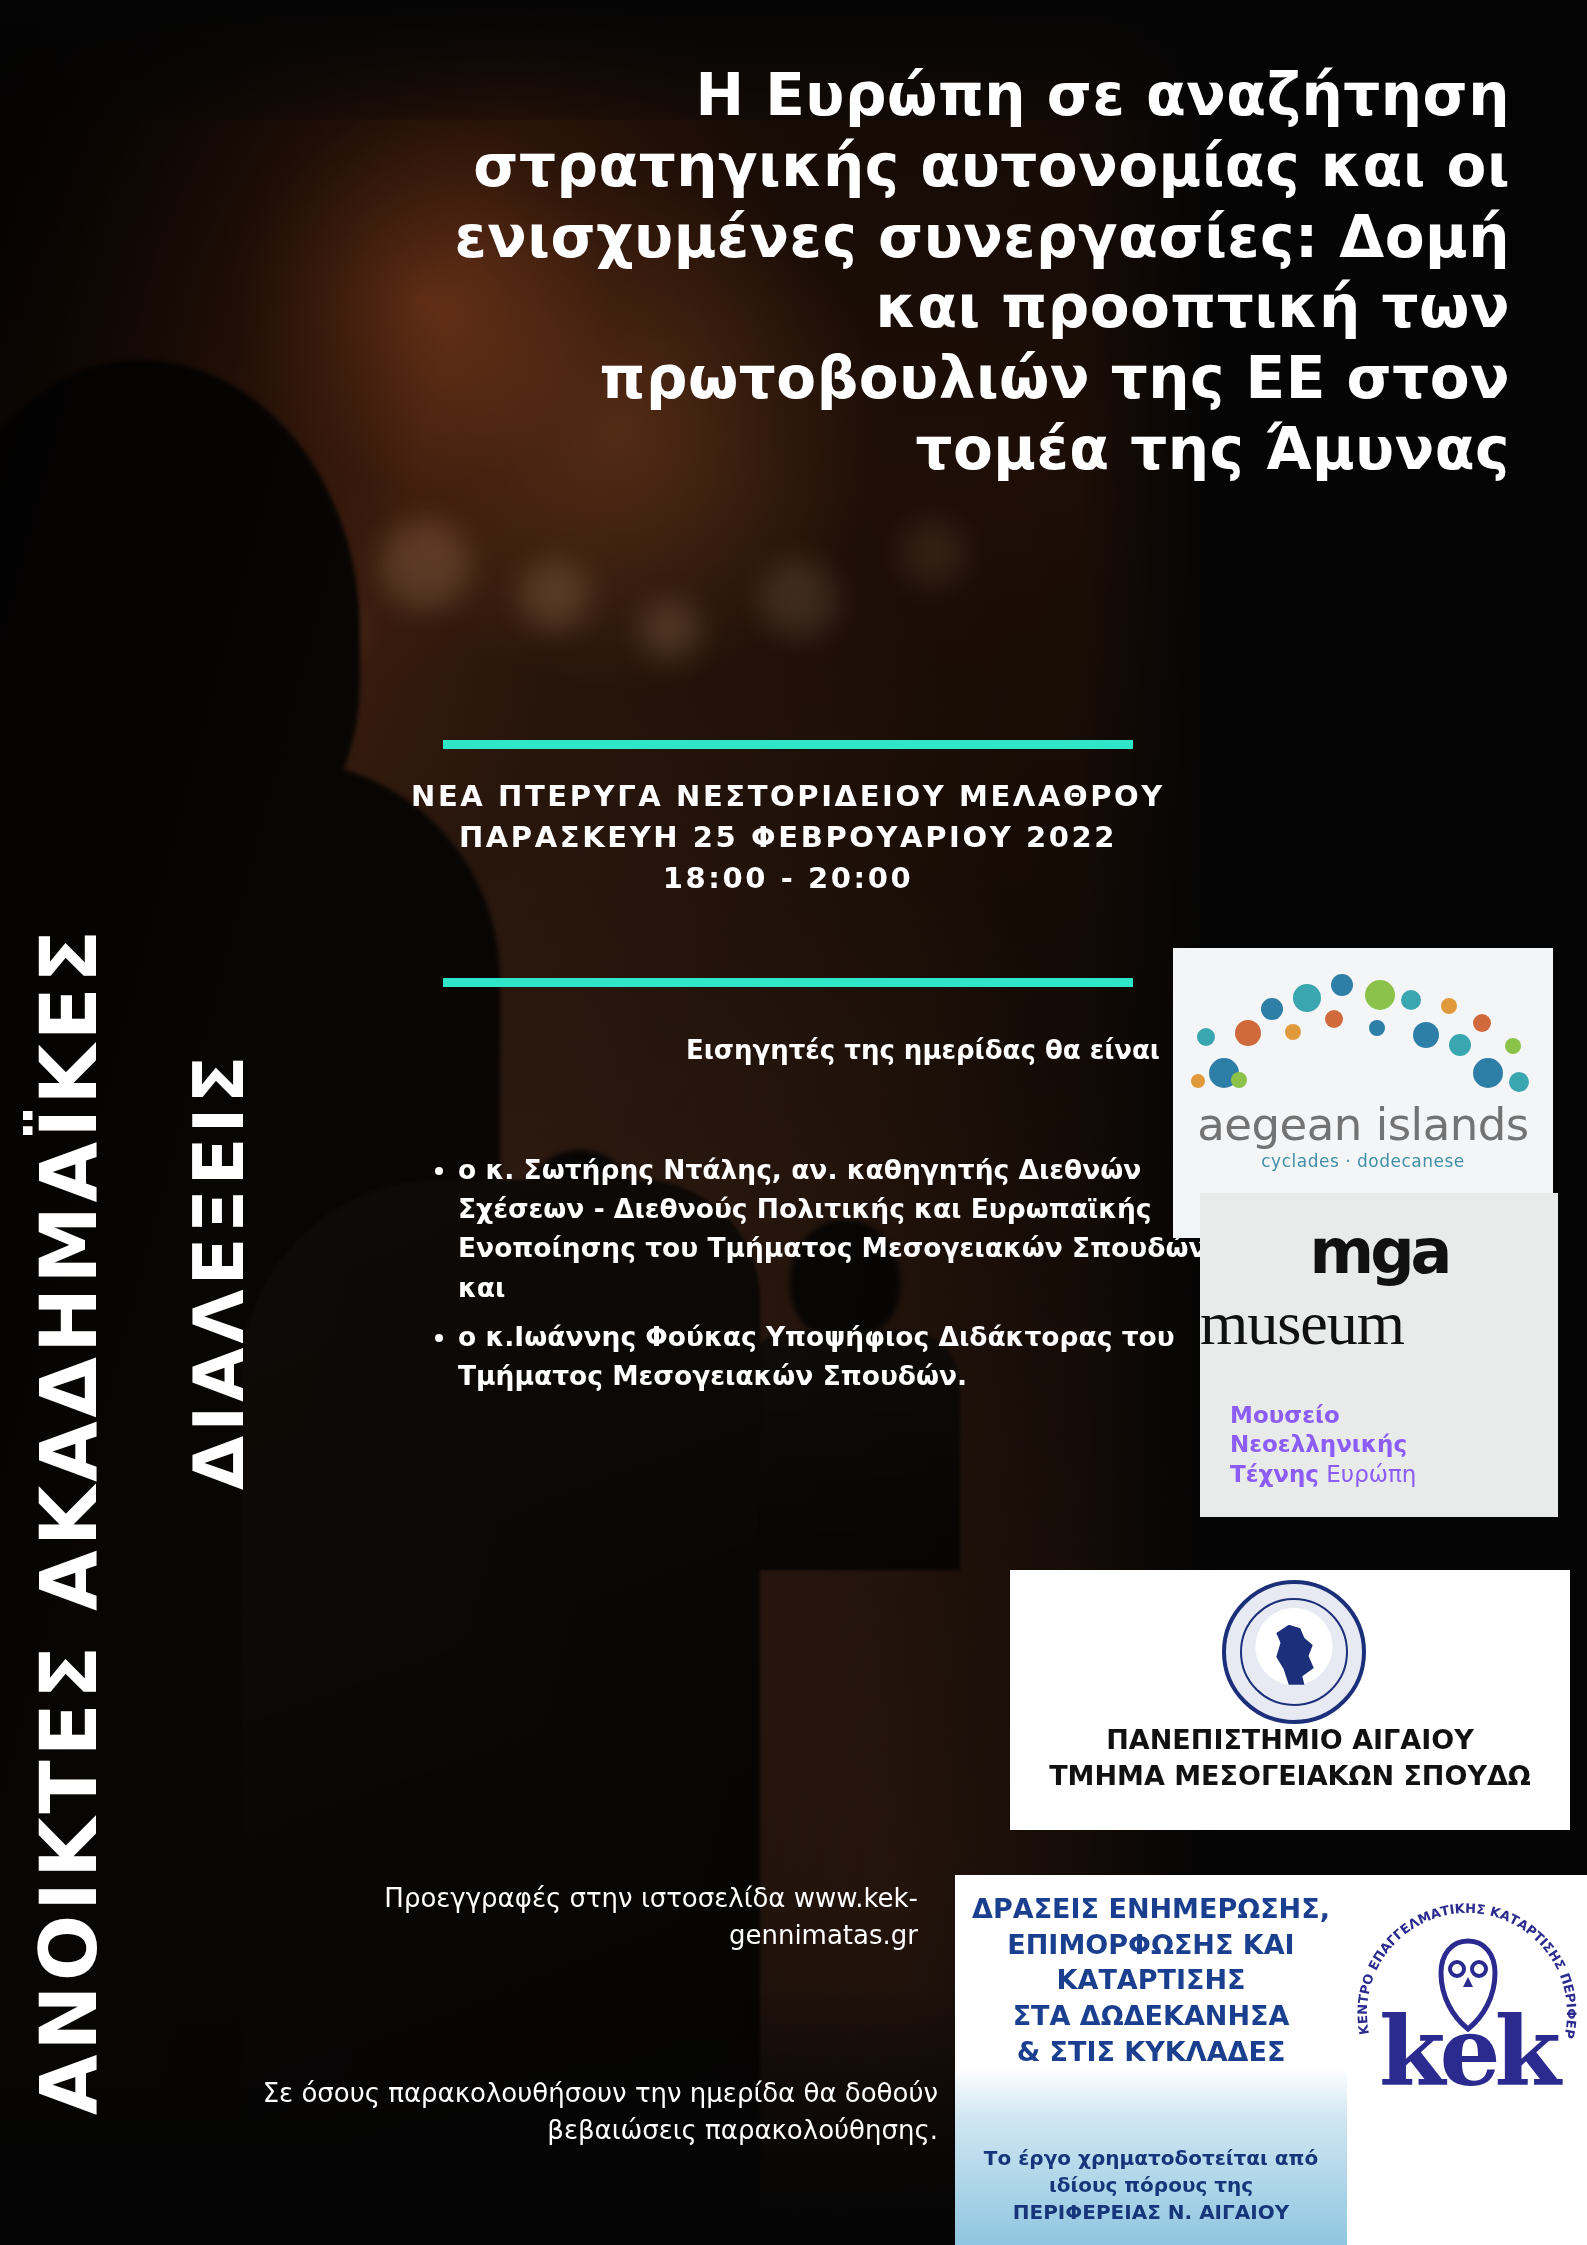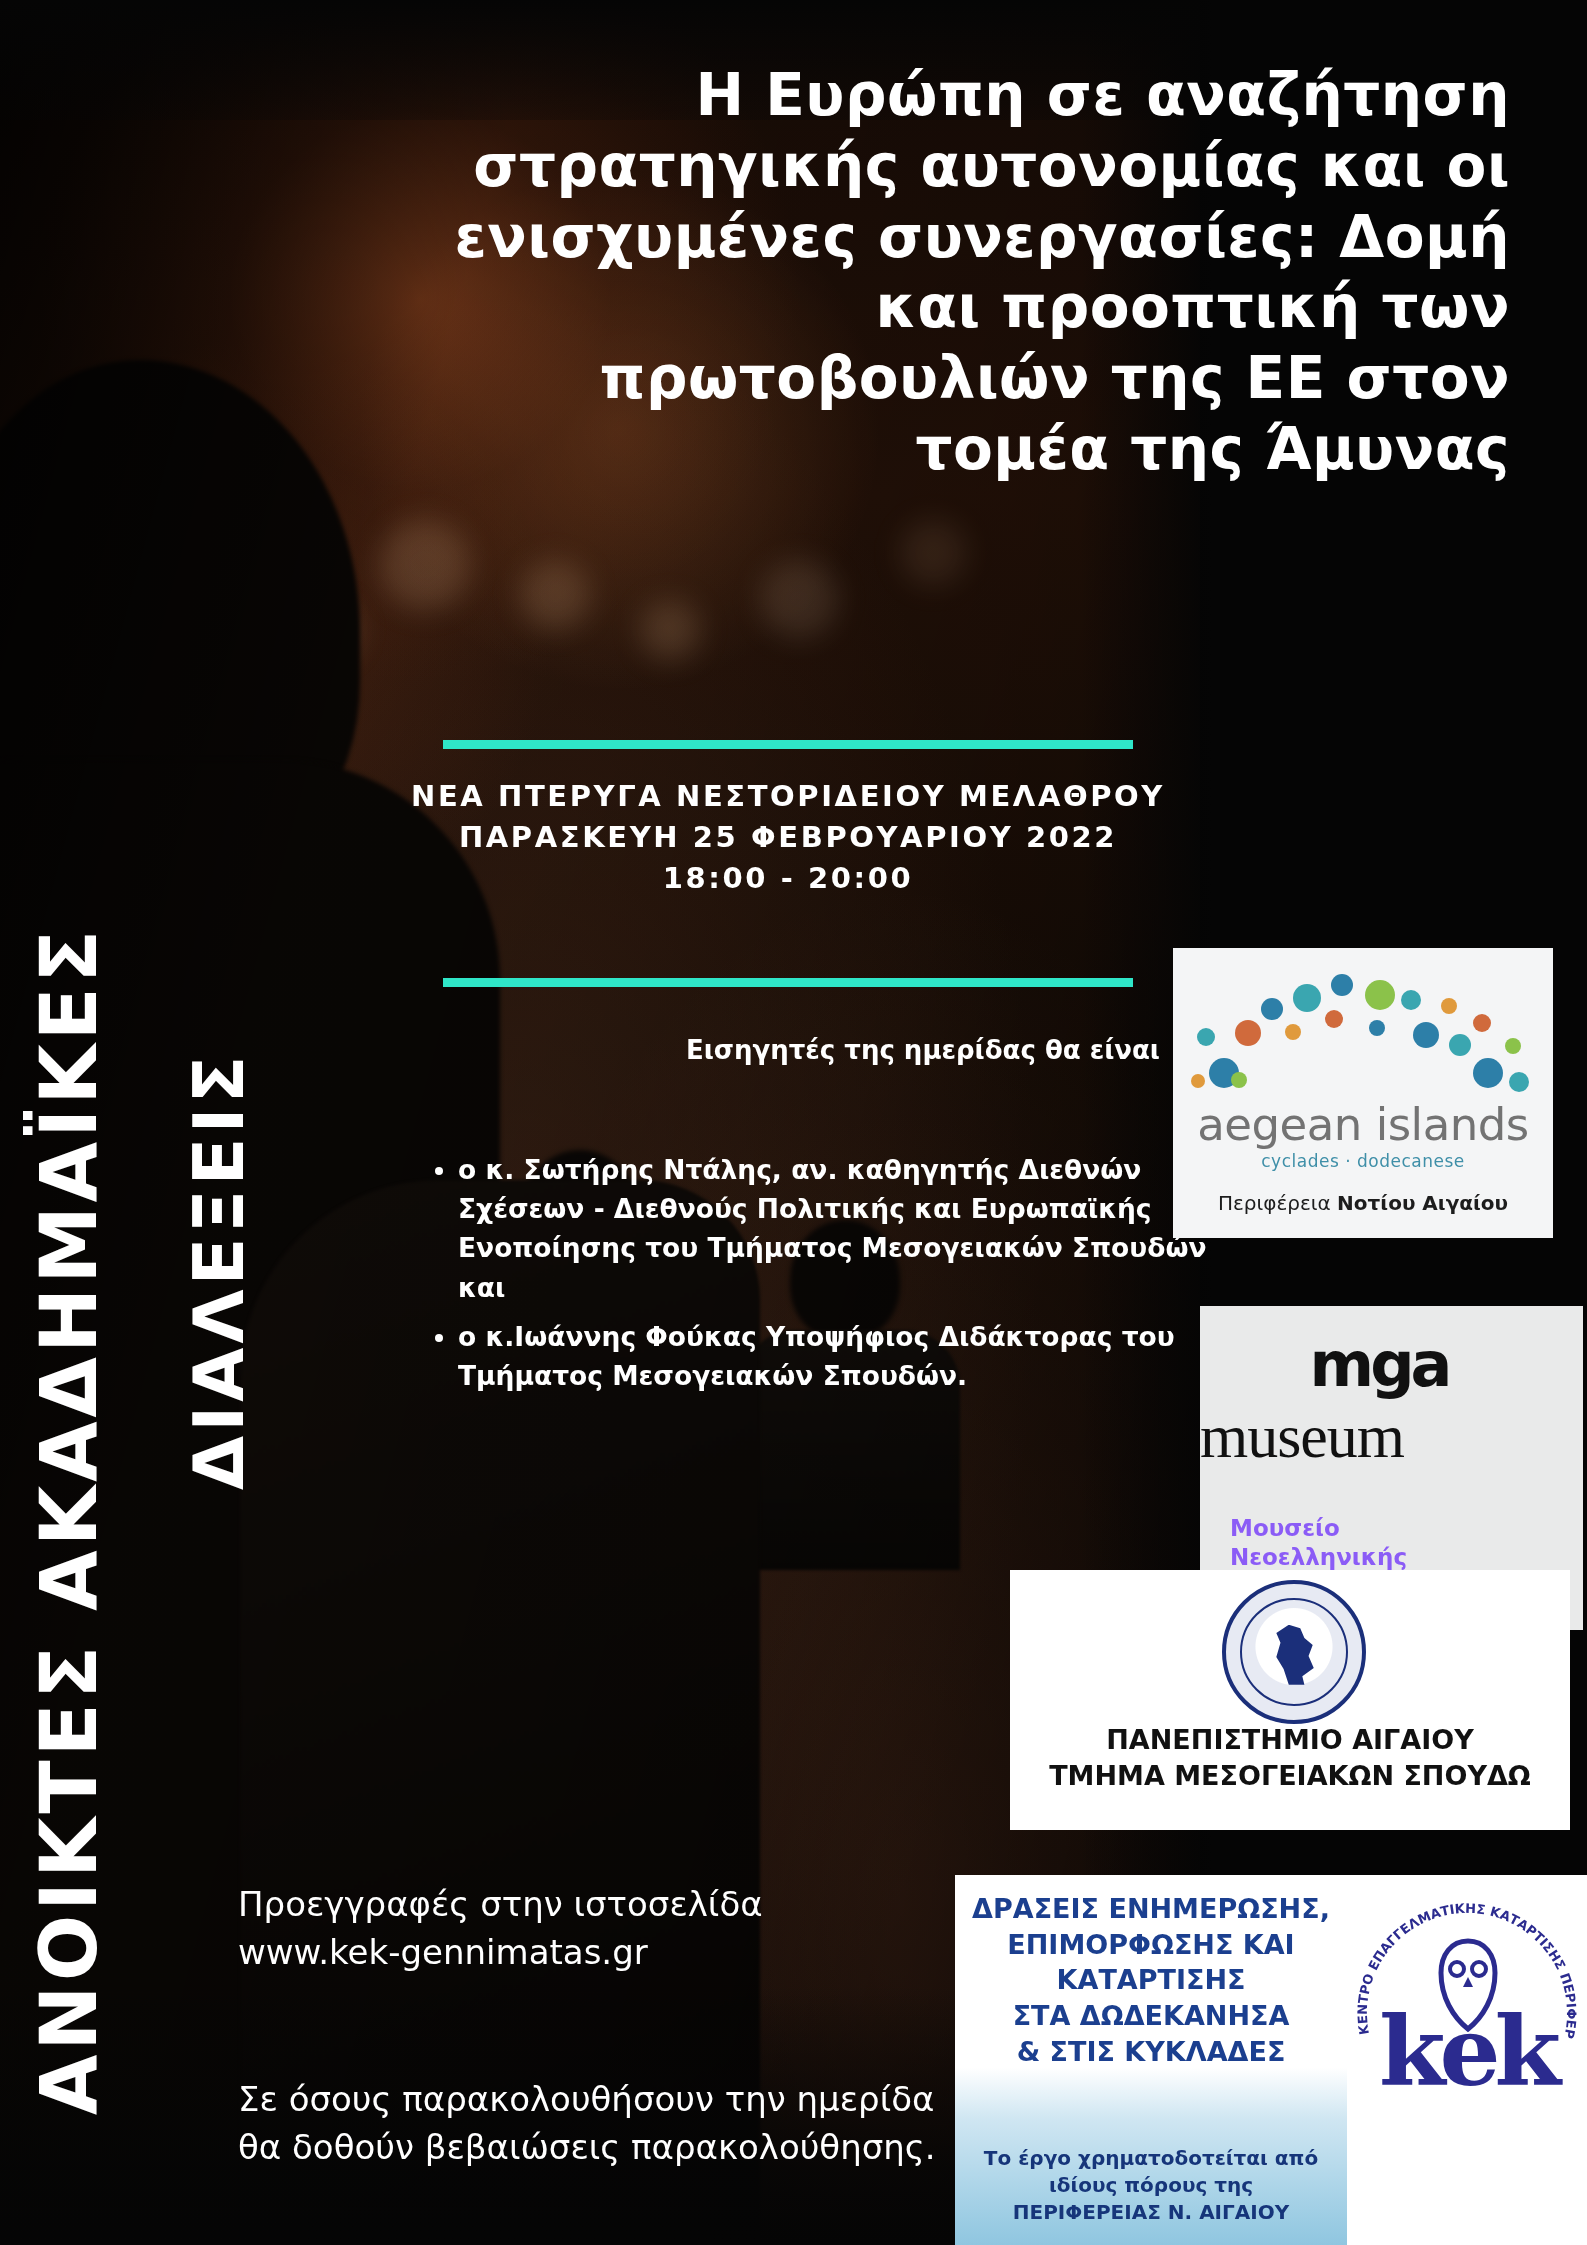--- a/index.html
+++ b/index.html
@@ -167,23 +167,24 @@
     font-size: 26.5px;
     font-weight: 700;
     line-height: 1.48;
   }
   .speakers-list li { margin-bottom: 10px; }
 
   
   .info {
     position: absolute;
     color: #ffffff;
-    font-size: 34px;
+    font-size: 26px;
     line-height: 1.42;
     font-weight: 400;
+    text-align: right;
   }
   #info-register { left: 238px; top: 1880px; width: 680px; }
   #info-certificates { left: 238px; top: 2075px; width: 700px; }
 
   
   .logo-box {
     position: absolute;
     background: #ffffff;
     overflow: hidden;
   }
@@ -201,21 +202,21 @@
     position: absolute; left: 0; top: 203px; width: 380px; text-align: center;
     font-size: 17px; color: #3f8fa8; letter-spacing: 0.5px;
   }
   .aeg-region {
     position: absolute; left: 0; top: 243px; width: 380px; text-align: center;
     font-size: 20px; color: #1d1d1d;
   }
   .aeg-region b { font-weight: 700; }
 
   
-  #logo-mga { left: 1200px; top: 1306px; width: 358px; height: 324px; background: #e9eaea; padding-left: 25px; }
+  #logo-mga { left: 1200px; top: 1193px; width: 358px; height: 324px; background: #e9eaea; }
   .mga-mark {
     position: absolute; left: 0; top: 22px; width: 358px; text-align: center;
     font-size: 62px; font-weight: 700; color: #111; letter-spacing: -4px;
   }
   .mga-word {
     position: absolute; left: 0; top: 95px; width: 358px; text-align: left;
     font-family: Liberation Serif, serif; font-size: 62px; color: #111; letter-spacing: -1px;
   }
   .mga-lines {
     position: absolute; left: 30px; top: 180px; width: 300px;

